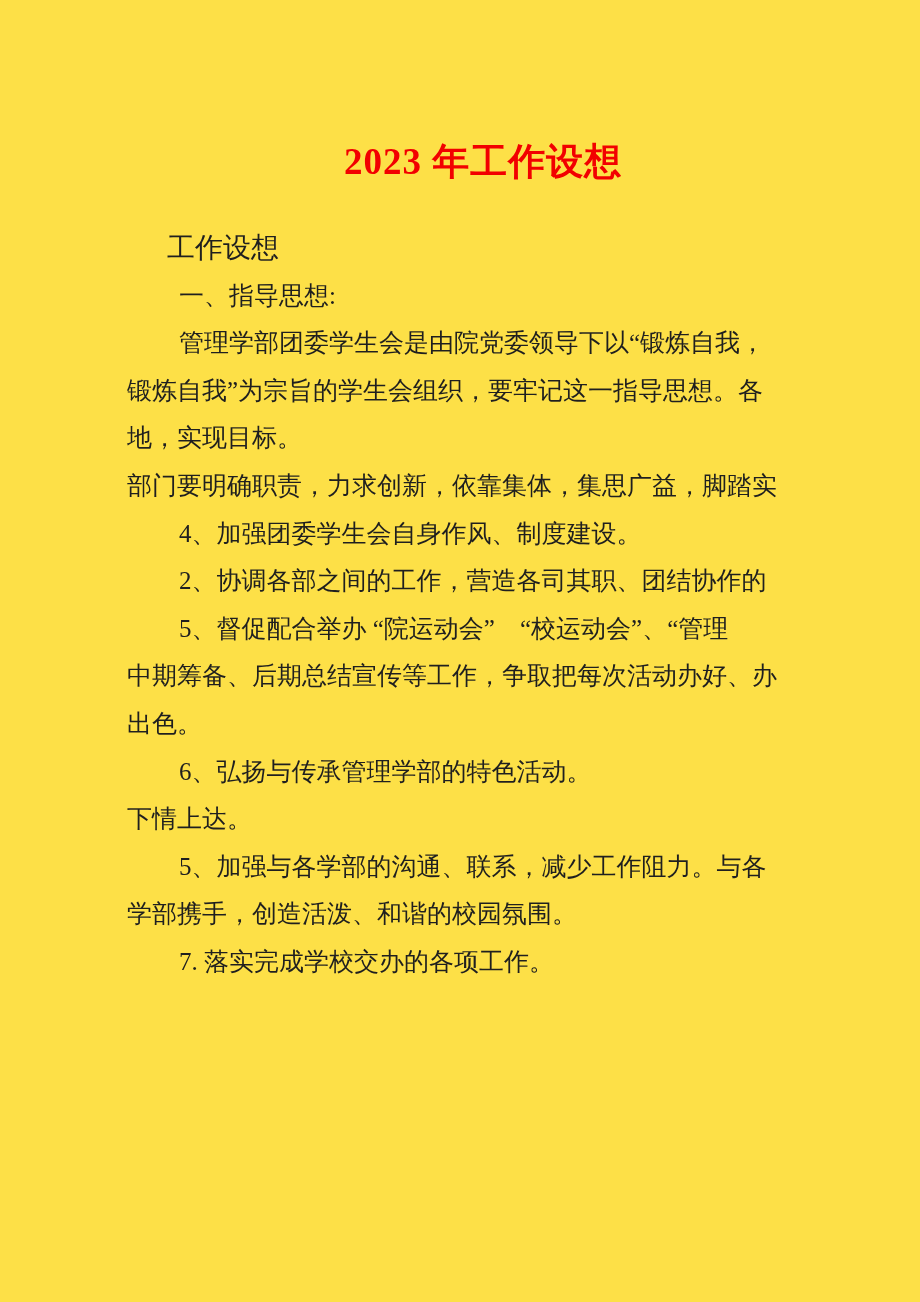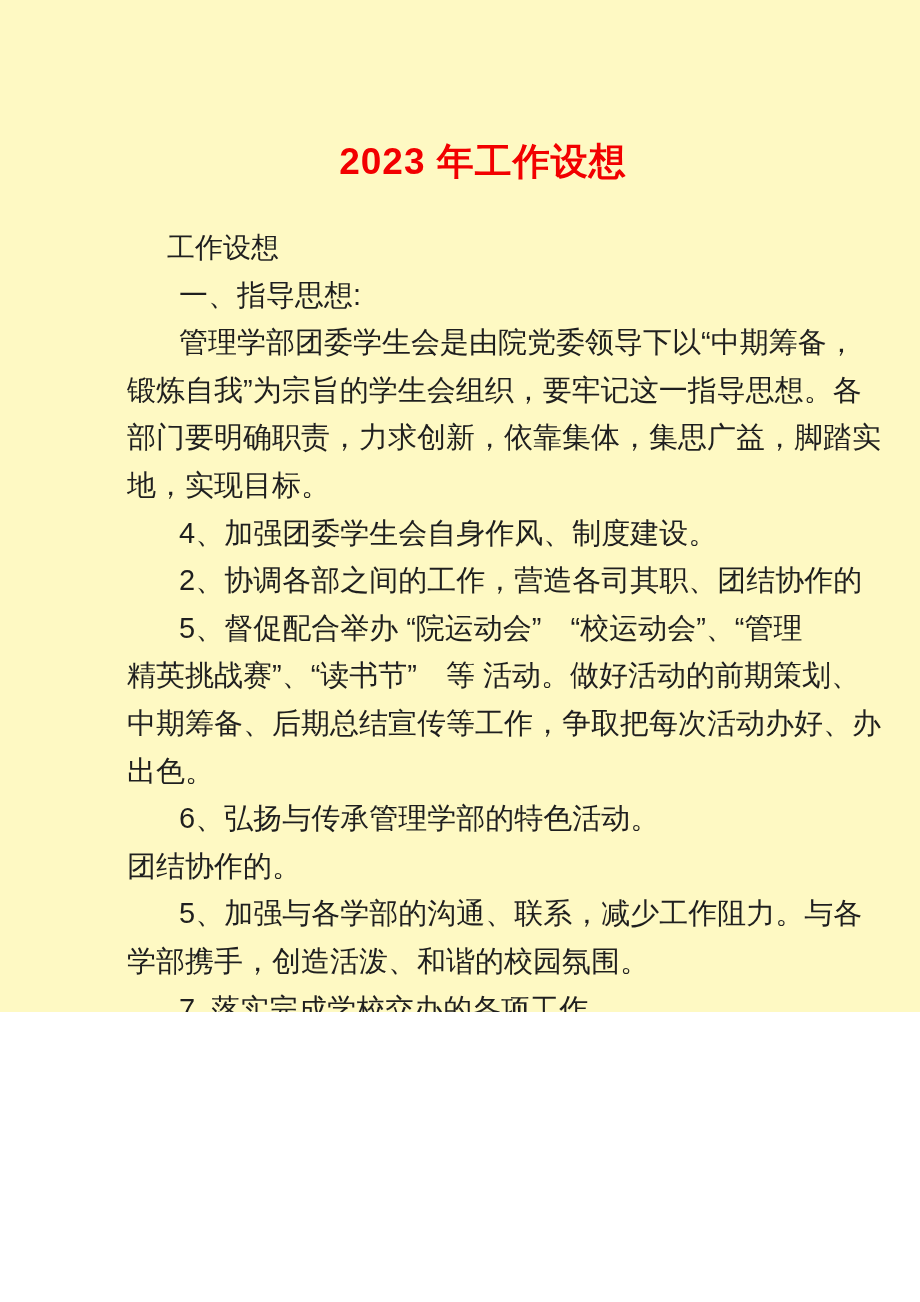--- a/index.html
+++ b/index.html
@@ -3,74 +3,73 @@
 <meta charset="utf-8">
 <style>
   html, body {
     margin: 0;
     padding: 0;
     background: #ffffff;
   }
   .page {
     position: relative;
     width: 920px;
-    height: 1012px;
-    background: #fef9c3;
+    height: 1302px;
+    background: #fde047;
     overflow: hidden;
-    font-family: Liberation Sans, sans-serif;
+    font-family: Liberation Serif, serif;
     color: #1f1f1f;
   }
   .doc-title {
     padding-top: 138px;
     padding-left: 46px;
     text-align: center;
     font-size: 37px;
     line-height: 48px;
     font-weight: bold;
     color: #f20000;
     letter-spacing: 1px;
     white-space: pre;
   }
   .body-text {
     margin-top: 38px;
     padding-left: 127px;
     padding-right: 90px;
   }
   .line {
-    font-size: 29px;
+    font-size: 25px;
     line-height: 47.6px;
     white-space: pre;
     letter-spacing: 0;
   }
   .line.heading {
     font-size: 28px;
   }
   .ind-small { padding-left: 40px; margin-top: 36px; }
   .ind-para  { padding-left: 52px; }
 </style>
 </head>
 <body>
 
 <div class="page">
 
   <div class="doc-title">2023 年工作设想</div>
 
   <div class="body-text">
     <div class="line heading ind-small">工作设想</div>
     <div class="line ind-para">一、指导思想:</div>
-    <div class="line ind-para">管理学部团委学生会是由院党委领导下以“中期筹备，</div>
+    <div class="line ind-para">管理学部团委学生会是由院党委领导下以“锻炼自我，</div>
     <div class="line">锻炼自我”为宗旨的学生会组织，要牢记这一指导思想。各</div>
+    <div class="line">地，实现目标。</div>
     <div class="line">部门要明确职责，力求创新，依靠集体，集思广益，脚踏实</div>
-    <div class="line">地，实现目标。</div>
     <div class="line ind-para">4、加强团委学生会自身作风、制度建设。</div>
     <div class="line ind-para">2、协调各部之间的工作，营造各司其职、团结协作的</div>
     <div class="line ind-para">5、督促配合举办 “院运动会”　“校运动会”、“管理</div>
-    <div class="line">精英挑战赛”、“读书节”　等 活动。做好活动的前期策划、</div>
     <div class="line">中期筹备、后期总结宣传等工作，争取把每次活动办好、办</div>
     <div class="line">出色。</div>
     <div class="line ind-para">6、弘扬与传承管理学部的特色活动。</div>
-    <div class="line">团结协作的。</div>
+    <div class="line">下情上达。</div>
     <div class="line ind-para">5、加强与各学部的沟通、联系，减少工作阻力。与各</div>
     <div class="line">学部携手，创造活泼、和谐的校园氛围。</div>
     <div class="line ind-para">7. 落实完成学校交办的各项工作。</div>
   </div>
 
 </div>
 
 </body></html>

